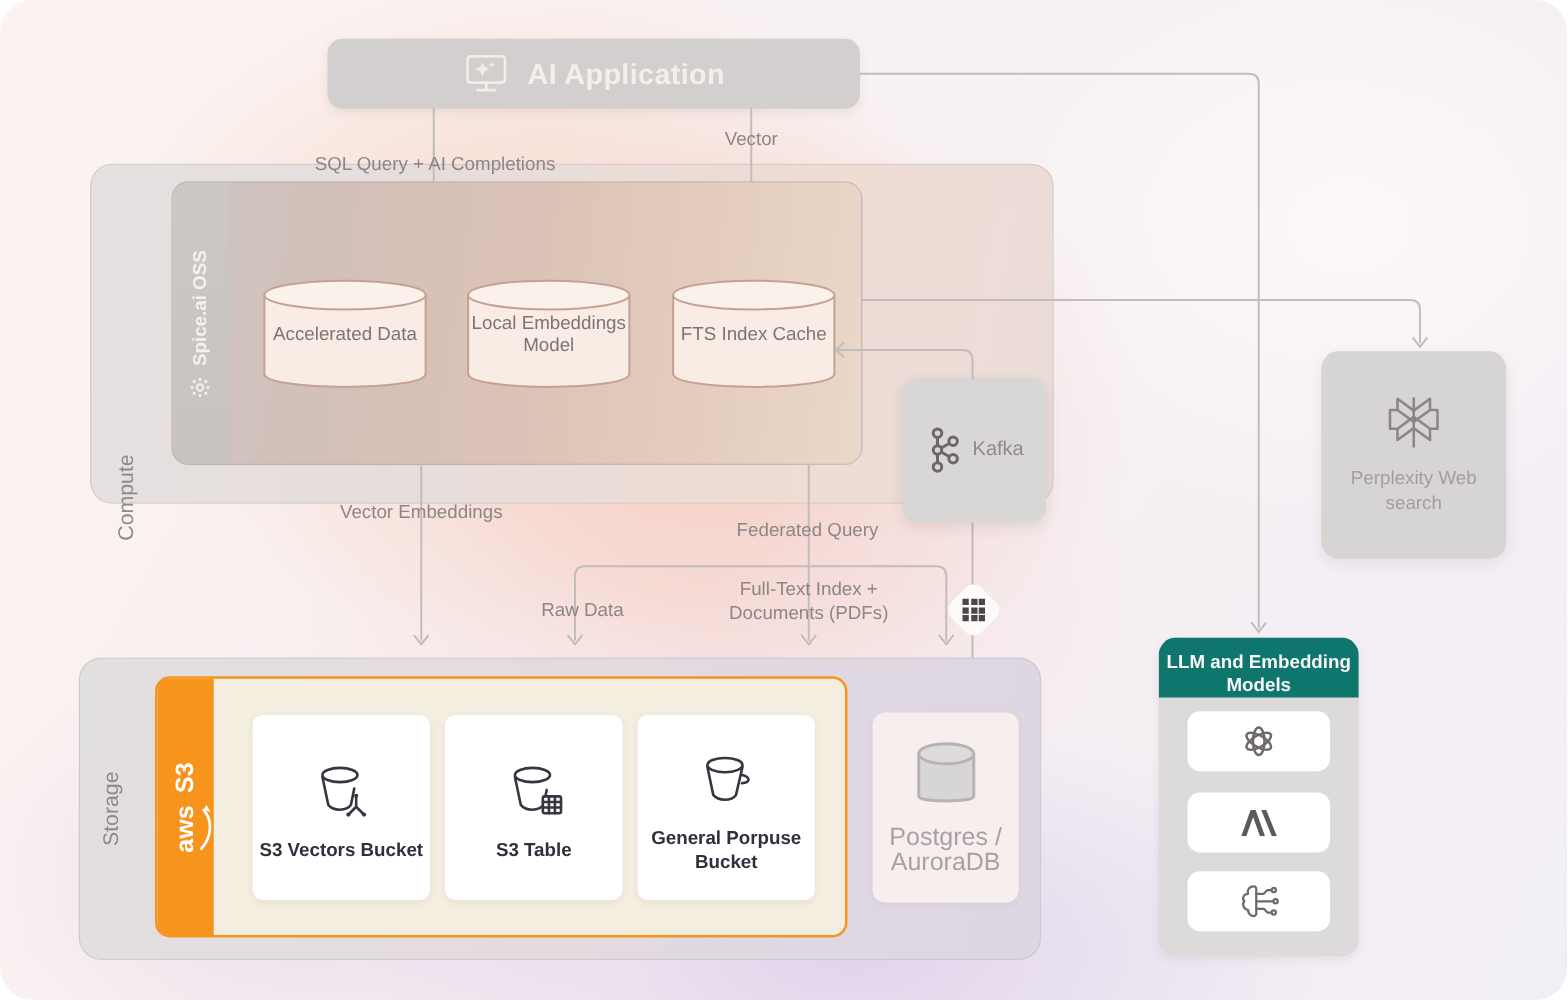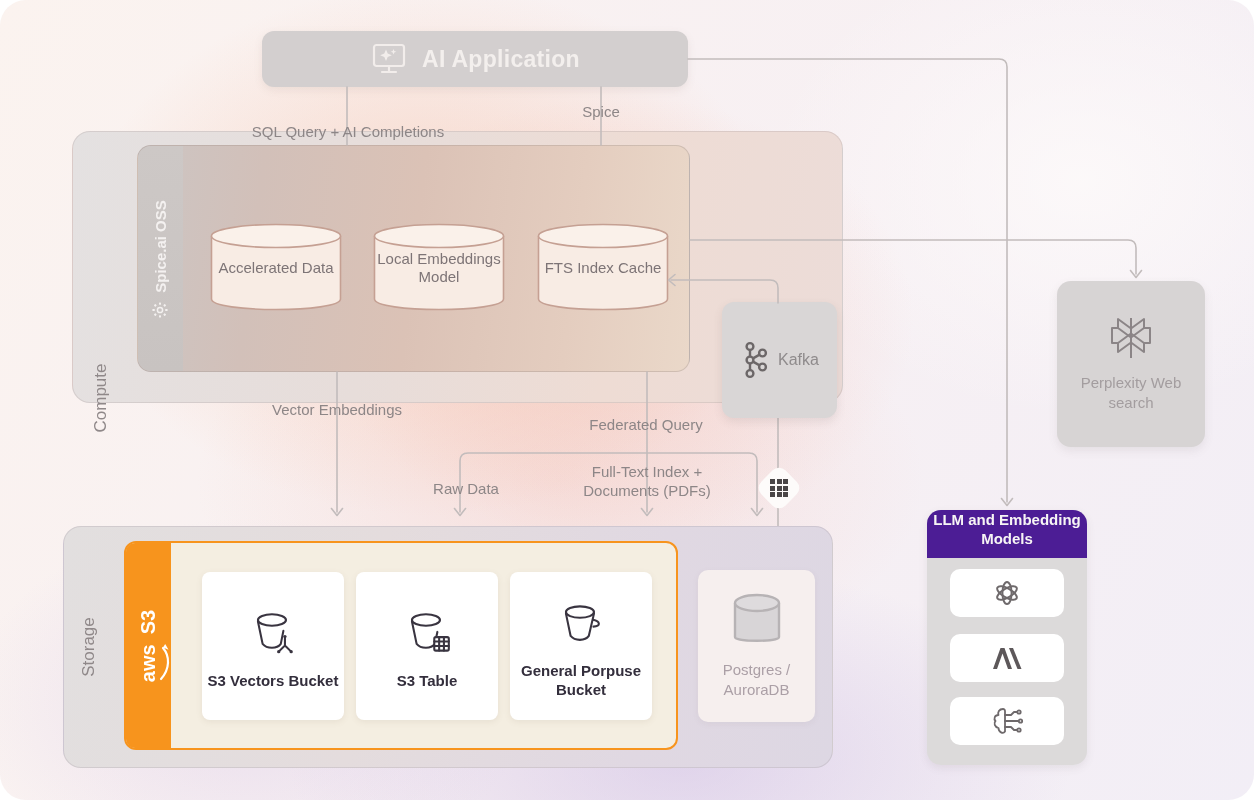--- a/index.html
+++ b/index.html
@@ -64,25 +64,25 @@
   .aws-word{position:relative;}
   .aws-smile{position:absolute;left:1px;top:22px;}
   .s3-card{position:absolute;top:29px;width:142px;height:148px;border-radius:8px;background:#ffffff;
     box-shadow:0 2px 6px rgba(130,110,90,0.10);display:flex;flex-direction:column;align-items:center;
     justify-content:center;gap:10px;padding-top:4px;}
   .s3-card .card-label{font-size:15px;font-weight:600;color:#332e3c;text-align:center;line-height:19px;width:132px;}
   
   #postgres-box{left:698px;top:570px;width:117px;height:152px;border-radius:10px;background:#f6efee;
     z-index:3;display:flex;flex-direction:column;align-items:center;justify-content:center;gap:10px;
     box-shadow:0 2px 6px rgba(130,110,110,0.08);}
-  #postgres-box .pglabel{font-size:15px;font-weight:500;color:#ab9fa6;text-align:center;line-height:20px;width:110px;}
+  #postgres-box .pglabel{font-size:20px;font-weight:500;color:#ab9fa6;text-align:center;line-height:20px;width:110px;}
   
   #llm-panel{left:927px;top:510px;width:160px;height:255px;border-radius:14px;background:#dcdada;
     z-index:3;overflow:hidden;box-shadow:0 3px 8px rgba(100,90,90,0.10);}
-  #llm-header{height:48px;background:#4c1d95;display:flex;align-items:flex-start;justify-content:center;}
+  #llm-header{height:48px;background:#0f766e;display:flex;align-items:flex-end;justify-content:center;}
   #llm-header .hlabel{font-size:15px;font-weight:600;color:#f7f5f5;text-align:center;line-height:19px;width:150px;}
   .llm-card{position:absolute;left:23px;width:114px;height:48px;border-radius:10px;background:#ffffff;
     display:flex;align-items:center;justify-content:center;}
   
   #grid-node{left:758px;top:467px;width:42px;height:42px;z-index:7;display:flex;align-items:center;justify-content:center;}
   #grid-node .diamond{position:absolute;left:4px;top:4px;width:34px;height:34px;background:#fdfbfa;
     border-radius:9px;transform:rotate(45deg);}
   #grid-node .cells{position:relative;display:grid;grid-template-columns:repeat(3,5px);grid-template-rows:repeat(3,5px);gap:1.6px;}
   #grid-node .cells i{background:#4a4647;display:block;}
 </style>
@@ -309,19 +309,19 @@
     <path d="M337,372 L337,512"></path>
     <path d="M331.5,508.5 L337,515.5 L342.5,508.5"></path>
     <path d="M647,372 L647,512"></path>
     <path d="M641.5,508.5 L647,515.5 L652.5,508.5"></path>
     <path d="M460,512 L460,461 Q460,453 468,453 L749,453 Q757,453 757,461 L757,512"></path>
     <path d="M454.5,508.5 L460,515.5 L465.5,508.5"></path>
     <path d="M751.5,508.5 L757,515.5 L762.5,508.5"></path>
   </svg>
 
   <div class="flow-label" style="left:228px;top:102px;width:240px;margin-top:20px;">SQL Query + AI Completions</div>
-  <div class="flow-label" style="left:551px;top:102px;width:100px;">Spice</div>
+  <div class="flow-label" style="left:551px;top:102px;width:100px;">Vector</div>
   <div class="flow-label" style="left:237px;top:400px;width:200px;">Vector Embeddings</div>
   <div class="flow-label" style="left:546px;top:415px;width:200px;">Federated Query</div>
   <div class="flow-label" style="left:391px;top:479px;width:150px;">Raw Data</div>
   <div class="flow-label" style="left:552px;top:462px;width:190px;">Full-Text Index + Documents (PDFs)</div>
 
 </div>
 
 </body></html>

